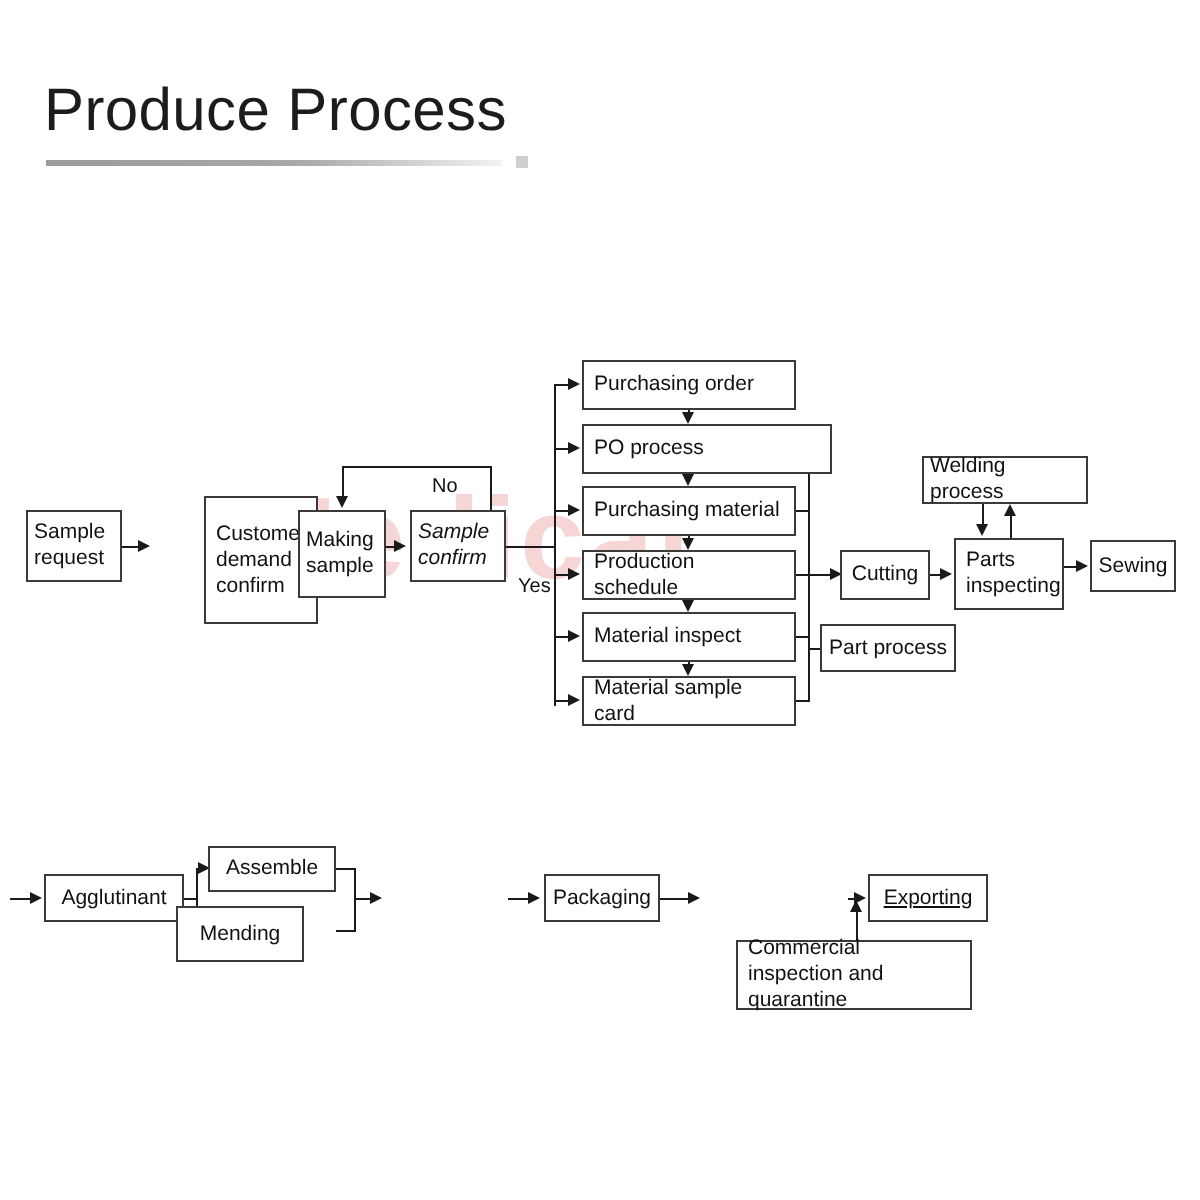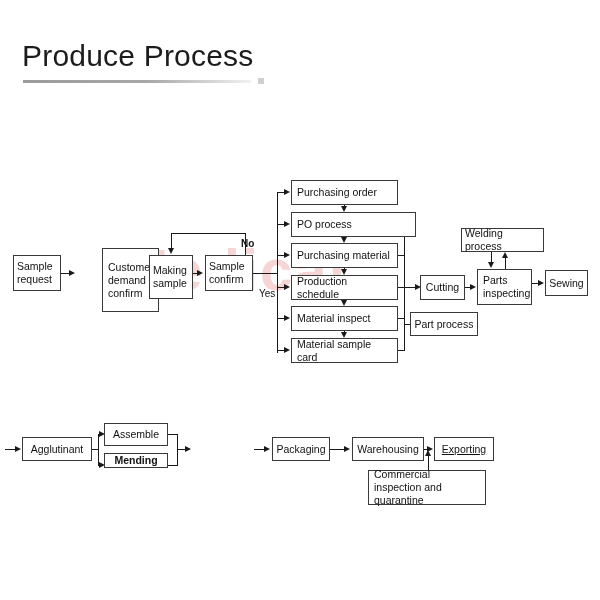--- a/index.html
+++ b/index.html
@@ -136,38 +136,38 @@
   </div>
 
   <div class="node" style="left:76px; top:248px; width:57px; height:64px;margin-left:26px;">
     <span class="node-label">Customer demand confirm</span>
   </div>
 
   <div class="node center" style="left:149px; top:255px; width:44px; height:44px;">
     <span class="node-label">Making sample</span>
   </div>
 
-  <div class="node center" style="left:205px; top:255px; width:48px; height:36px;">
+  <div class="node center" style="left:205px; top:255px; width:48px; height:36px;font-style:italic;">
     <span class="node-label">Sample confirm</span>
   </div>
 
   <div class="ln h" style="left:61px; top:273px; width:9px;"></div>
   <div class="arrow right" style="left:69px; top:269.5px;"></div>
 
   <div class="ln h" style="left:133px; top:273px; width:9px;"></div>
   <div class="arrow right" style="left:141px; top:269.5px;"></div>
 
   <div class="ln h" style="left:193px; top:273px; width:5px;"></div>
   <div class="arrow right" style="left:197px; top:269.5px;"></div>
 
   <div class="ln v" style="left:245px; top:233px; height:22px;"></div>
   <div class="ln h" style="left:171px; top:233px; width:75px;"></div>
   <div class="ln v" style="left:171px; top:233px; height:16px;"></div>
   <div class="arrow down" style="left:167.5px; top:248px;"></div>
-  <div class="edge-label" style="left:241px; top:238px;font-weight:bold;">No</div>
+  <div class="edge-label" style="left:216px; top:238px;">No</div>
 
   <div class="ln h" style="left:253px; top:273px; width:25px;"></div>
   <div class="ln v" style="left:277px; top:192px; height:161px;"></div>
   <div class="edge-label" style="left:259px; top:288px;">Yes</div>
 
   <div class="node" style="left:291px; top:180px; width:107px; height:25px;">
     <span class="node-label">Purchasing  order</span>
   </div>
   <div class="node" style="left:291px; top:212px; width:125px; height:25px;">
     <span class="node-label">PO process</span>
@@ -264,32 +264,29 @@
   <div class="arrow right" style="left:538px; top:279.5px;"></div>
 
   <div class="node center" style="left:22px; top:437px; width:70px; height:24px;">
     <span class="node-label">Agglutinant</span>
   </div>
 
   <div class="node center" style="left:104px; top:423px; width:64px; height:23px;">
     <span class="node-label">Assemble</span>
   </div>
 
-  <div class="node center" style="left:104px; top:453px; width:64px; height:15px;font-weight:bold;">
+  <div class="node center" style="left:88px; top:453px; width:64px; height:28px;">
     <span class="node-label">Mending</span>
   </div>
 
 
   <div class="node center" style="left:272px; top:437px; width:58px; height:24px;">
     <span class="node-label">Packaging</span>
   </div>
 
-  <div class="node center" style="left:352px; top:437px; width:72px; height:24px;">
-    <span class="node-label">Warehousing</span>
-  </div>
 
   <div class="node center" style="left:434px; top:437px; width:60px; height:24px;text-decoration:underline;">
     <span class="node-label">Exporting</span>
   </div>
 
   <div class="node" style="left:368px; top:470px; width:118px; height:35px;">
     <span class="node-label">Commercial inspection and quarantine</span>
   </div>
 
   <div class="ln h" style="left:5px; top:449px; width:11px;"></div>

